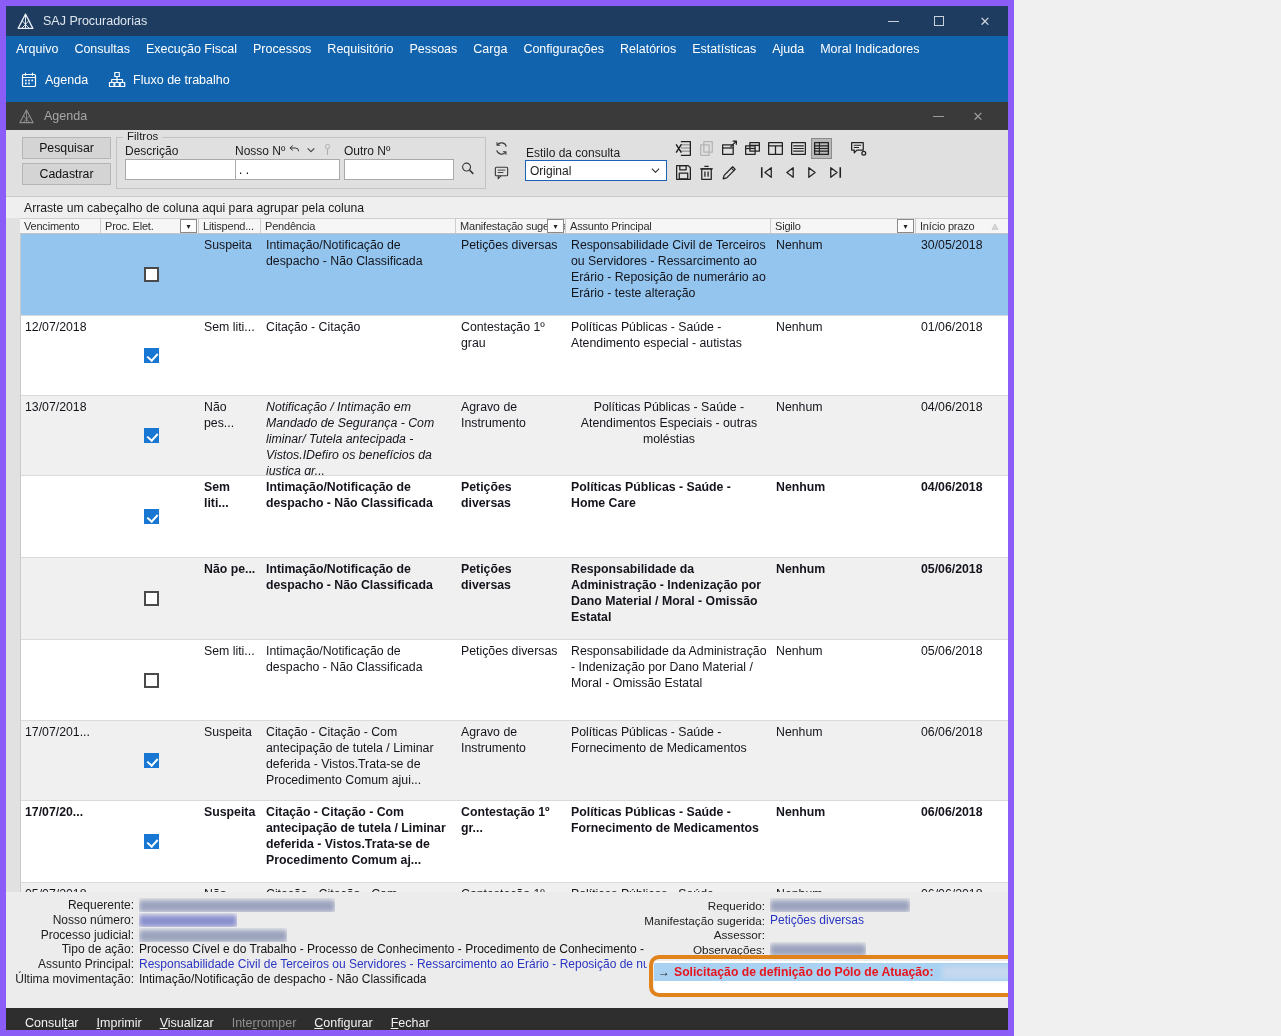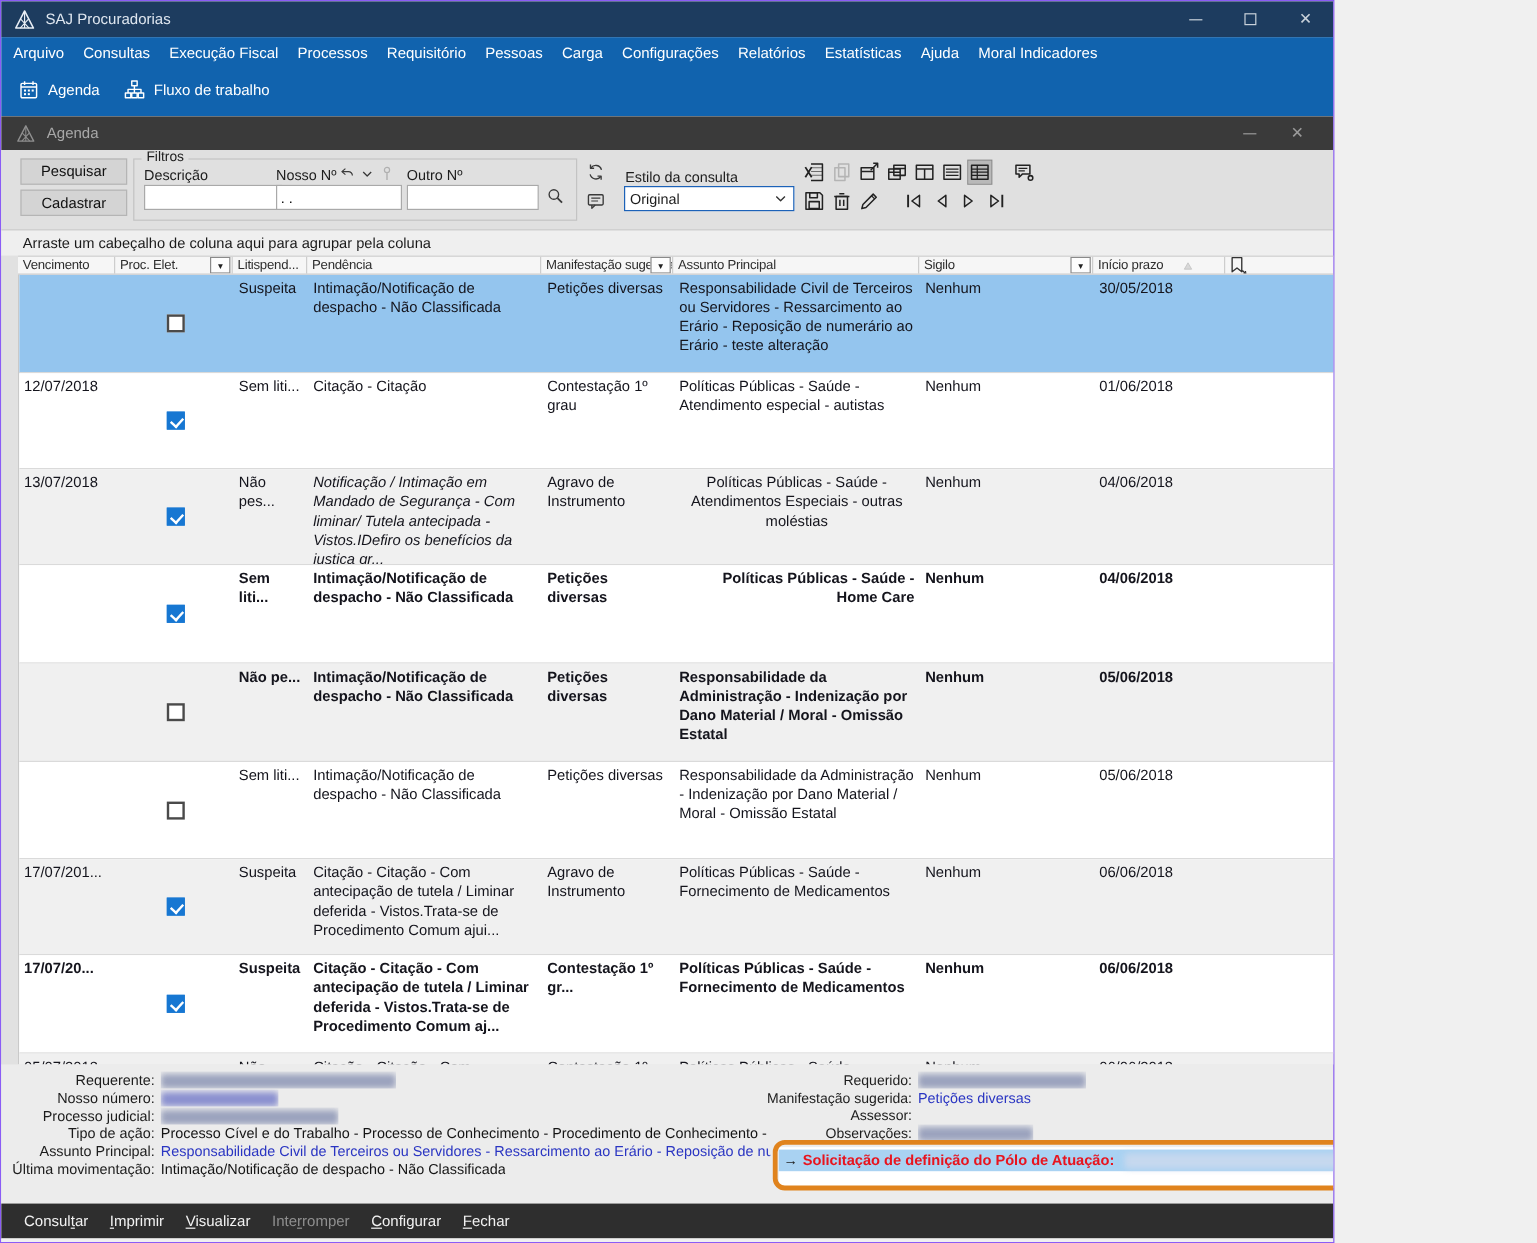--- a/index.html
+++ b/index.html
@@ -1,17 +1,17 @@
 <!DOCTYPE html>
 <html style="--titlebar: #1d3c5f; --bars: #1163ae; --selection: #94c5ee; --link: #2a35c2; --alert-red: #e8141e; --highlight-orange: #e0831d; --checkbox-blue: #1777d2;"><head>
 <meta charset="utf-8">
 <style>
   * { box-sizing: border-box; margin: 0; padding: 0; }
   body { background:#f0f0f0; font-family:"Liberation Sans","DejaVu Sans",sans-serif; }
-  #root { position:relative; width:1112px; height:1036px; overflow:hidden; background:#e1e1e1; border:1px solid #8b5cf6; }
+  #root { position:relative; width:1014px; height:1036px; overflow:hidden; background:#e1e1e1; border:6px solid #8b5cf6; }
 
   
   .titlebar { position:absolute; left:0; top:0; width:100%; height:30px; background:var(--titlebar,#1d3c5f); display:flex; align-items:center; }
   .titlebar .logo { width:19px; height:19px; margin-left:10px; color:#e8edf4; }
   .titlebar .title { color:#dfe7f0; font-size:12.5px; margin-left:8px; }
   .wc { position:absolute; right:0; top:0; height:30px; display:flex; }
   .wc-btn { width:46px; height:30px; display:flex; align-items:center; justify-content:center; color:#c9d1da; font-size:13px; }
   .min-glyph { width:11px; height:1px; background:#c9d1da; }
   .max-glyph { width:10px; height:10px; border:1px solid #c9d1da; }
 
@@ -448,21 +448,21 @@
           </div>
         </div>
         <div class="grow bold" style="height: 82px;">
           <div class="gcell" style="width: 81px;"></div>
           <div class="gcell center" style="width: 98px;">
             <div class="cb on"></div>
           </div>
           <div class="gcell" style="width: 62px;">Sem liti...</div>
           <div class="gcell" style="width: 195px;">Intimação/Notificação de despacho - Não Classificada</div>
           <div class="gcell" style="width: 110px;">Petições diversas</div>
-          <div class="gcell" style="width: 205px; text-align: right;">Políticas Públicas - Saúde - Home Care</div>
+          <div class="gcell" style="width: 205px;">Políticas Públicas - Saúde - Home Care</div>
           <div class="gcell" style="width: 145px;">Nenhum</div>
           <div class="gcell" style="width: 110px;">04/06/2018</div>
           <div class="gcell" style="width: 230px; display: flex; padding: 0px;"></div>
         </div>
         <div class="grow alt bold" style="height: 82px;">
           <div class="gcell" style="width: 81px;"></div>
           <div class="gcell center" style="width: 98px;">
             <div class="cb"></div>
           </div>
           <div class="gcell" style="width: 62px;">Não pe...</div>

